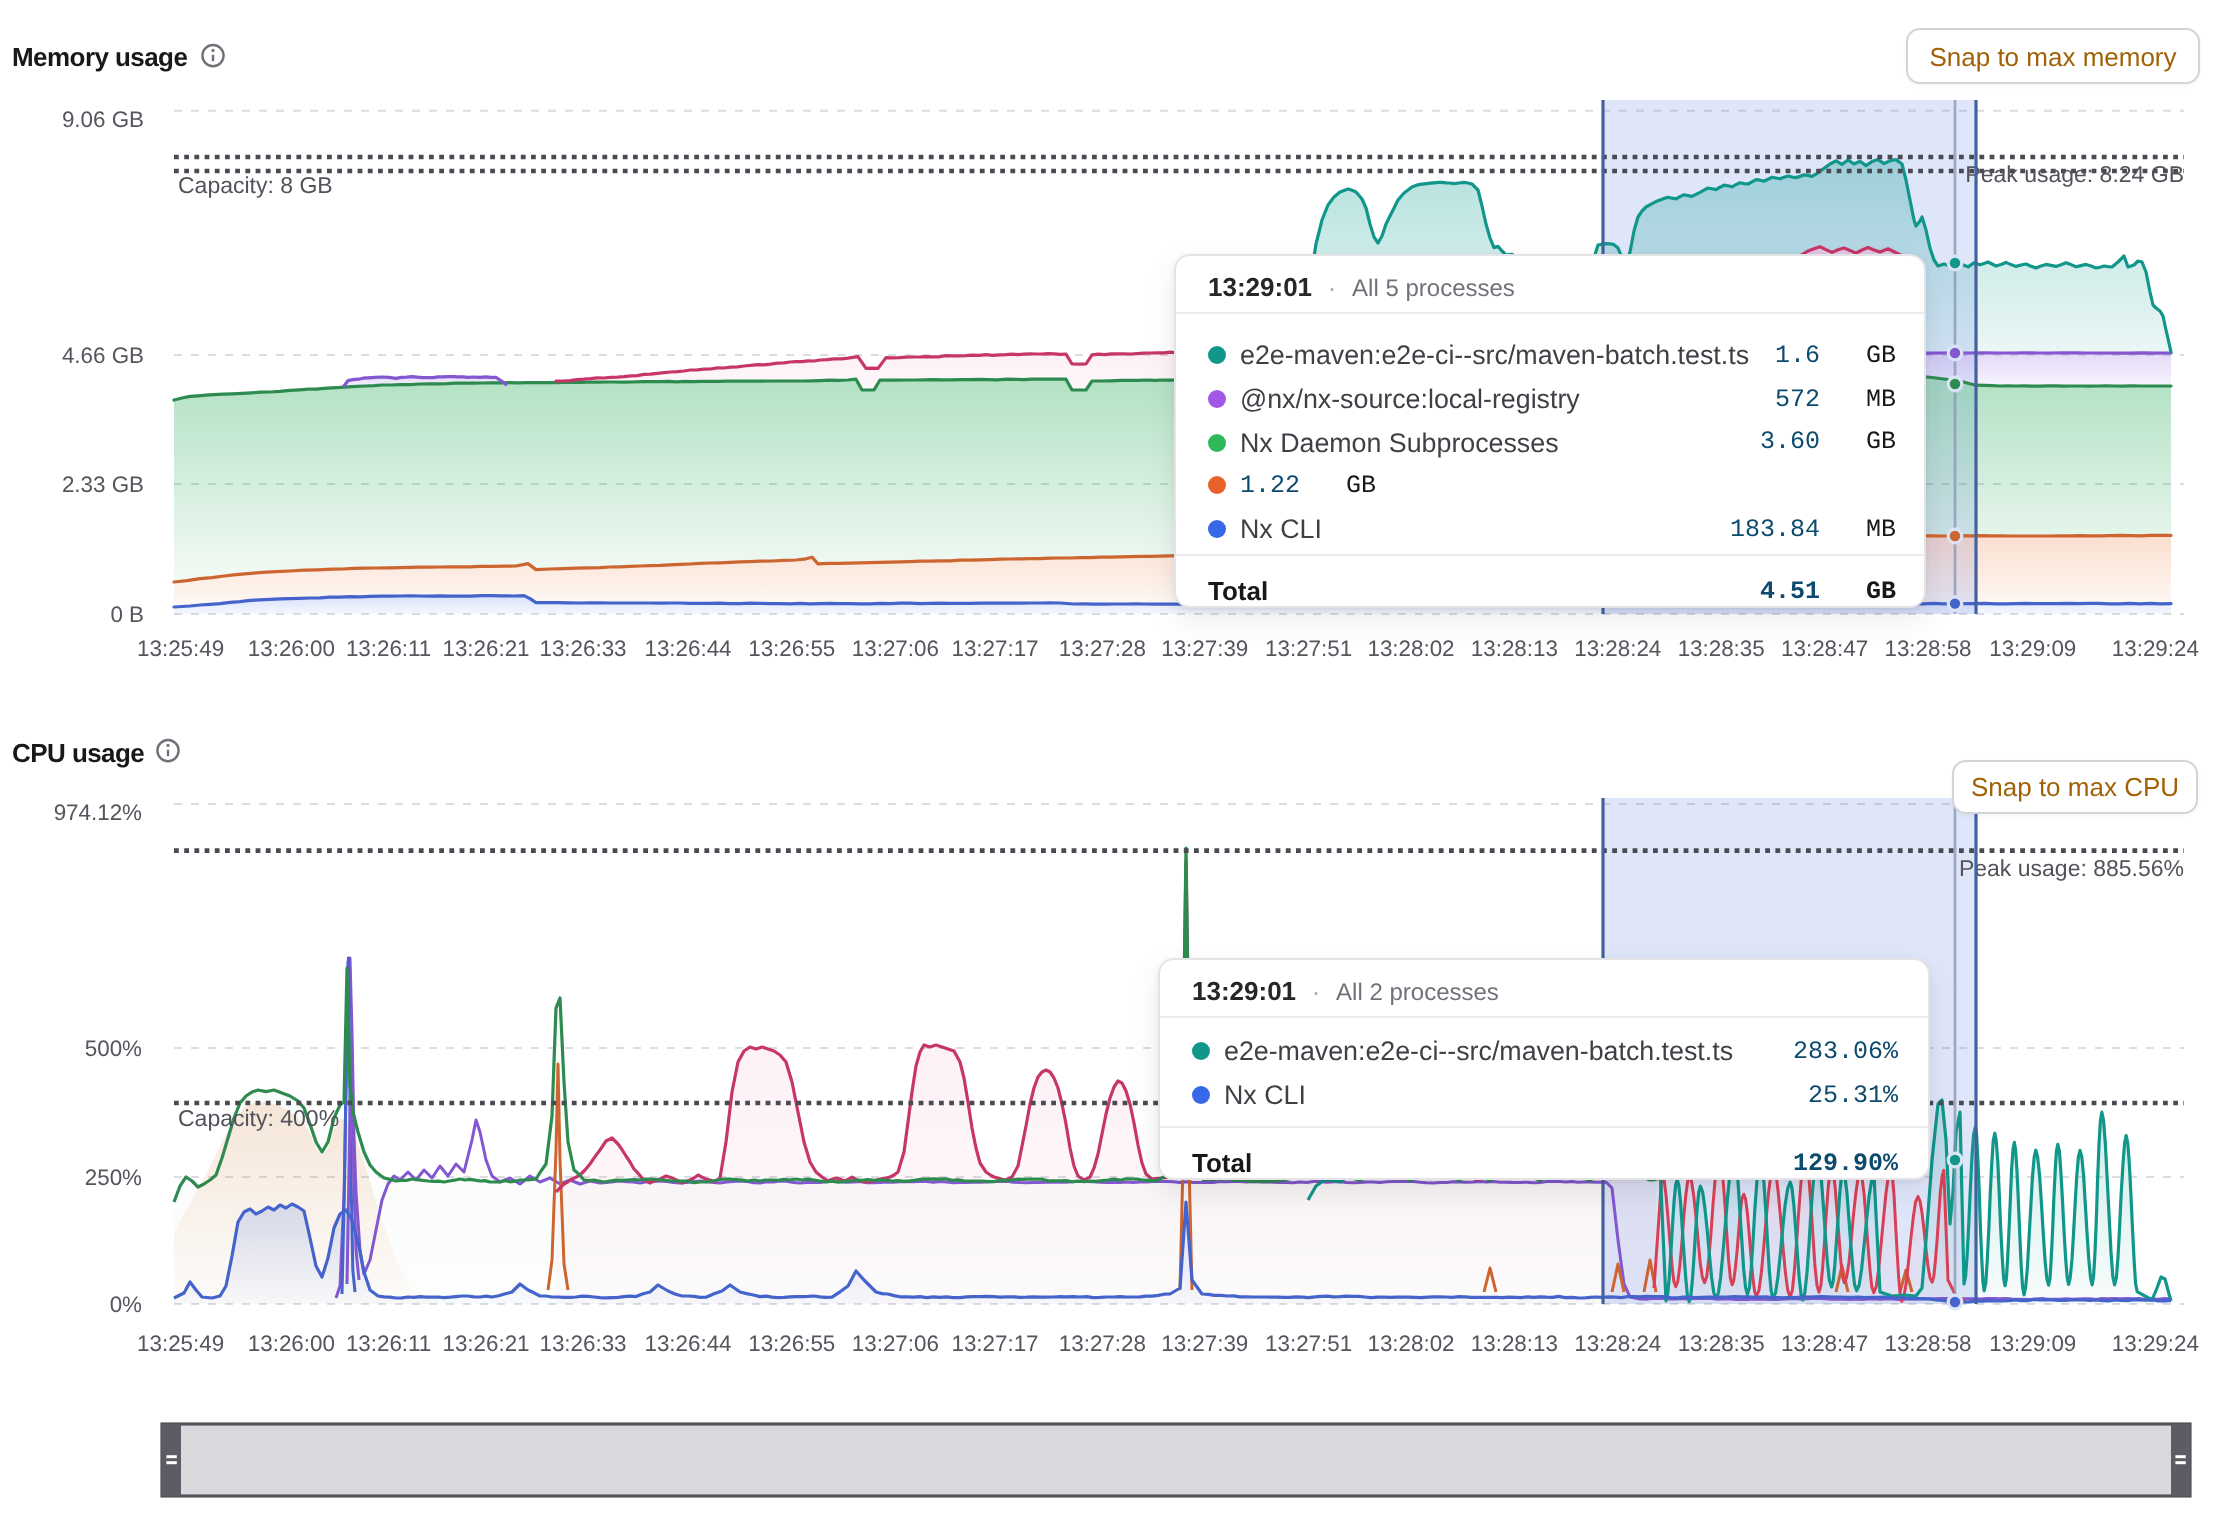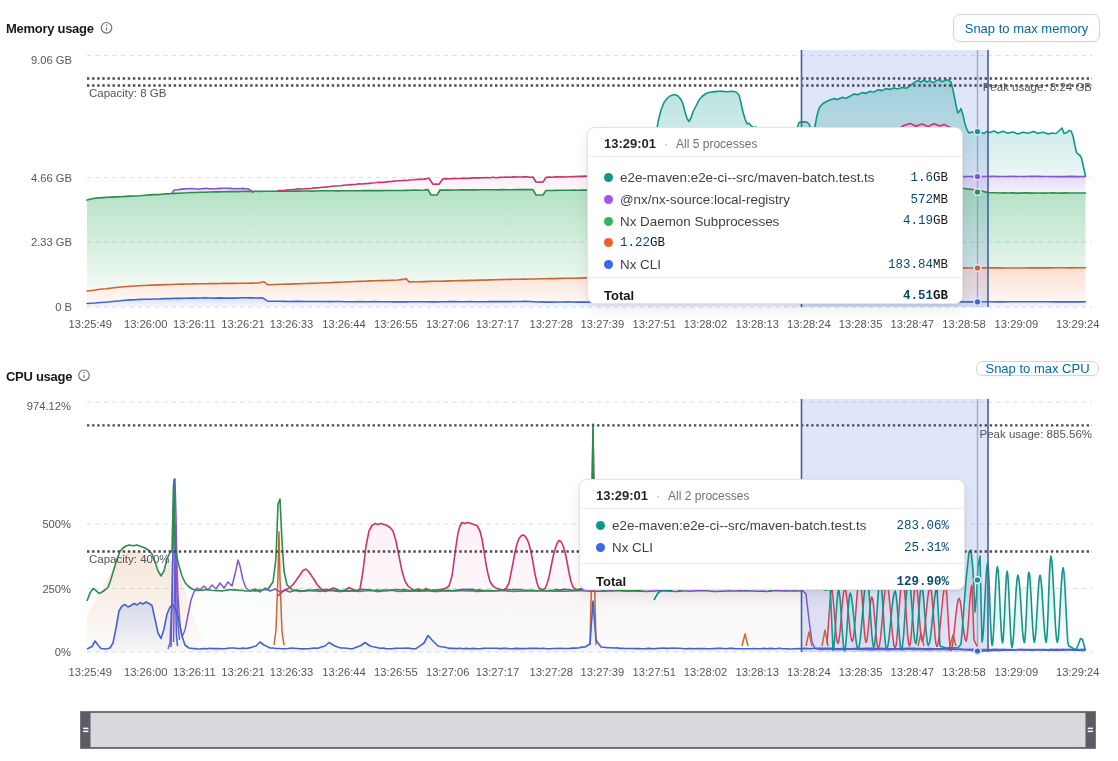--- a/index.html
+++ b/index.html
@@ -1,28 +1,28 @@
 <!DOCTYPE html>
 <html><head><meta charset="utf-8"><style>
 *{margin:0;padding:0;box-sizing:border-box}
 html,body{width:1118px;height:761px;background:#fff;font-family:"Liberation Sans",sans-serif;overflow:hidden}
 .wrap{position:relative;width:1118px;height:761px}
 .title{position:absolute;font-size:13px;font-weight:700;color:#18181b;letter-spacing:-0.28px}
-.btn{position:absolute;display:flex;align-items:center;justify-content:center;background:#fff;border:1px solid #d4d4d8;border-radius:7px;font-size:13px;font-weight:500;color:#0369a1;box-shadow:0 1px 2px rgba(0,0,0,0.04)}
+.btn{position:absolute;display:flex;align-items:center;justify-content:center;background:#fff;border:1px solid #d4d4d8;border-radius:7px;font-size:13px;font-weight:500;color:#a16207;box-shadow:0 1px 2px rgba(0,0,0,0.04)}
 .tip{position:absolute;background:#fff;border:1px solid #e4e4e7;border-radius:8px;box-shadow:0 6px 16px rgba(0,0,0,0.08),0 1px 3px rgba(0,0,0,0.06);font-size:13px;color:#3f3f46;z-index:5}
 .tip-h{display:flex;align-items:center;padding:3px 16px 0;height:29px;border-bottom:1px solid #ececef}
 .tip-h b{font-size:13px;color:#27272a;font-weight:700}
 .tip-h .sep{color:#a1a1aa;margin:0 8px;font-size:12px}
 .tip-h .muted{color:#71717a;font-size:12px}
 .rows{padding:10px 13px 2px 16px}
 .row{display:flex;align-items:center;height:21.7px}
 .row .d{width:9px;height:9px;border-radius:50%;margin-right:7px;flex:none}
 .row .lbl{flex:1;color:#3f3f46;font-size:13.4px}
 .num{font-family:"Liberation Mono",monospace;font-size:12.5px;color:#0c4a6e;text-align:right}
-.unit{font-family:"Liberation Mono",monospace;font-size:12.5px;color:#18181b;width:16px;margin-left:0;text-align:left}
+.unit{font-family:"Liberation Mono",monospace;font-size:12.5px;color:#18181b;width:16px;margin-left:23px;text-align:left}
 .total{display:flex;align-items:flex-end;height:26px;padding:0 13px 0 16px;border-top:1px solid #ececef;font-weight:700;color:#18181b}
 .total .lbl{flex:1}
 .total .num,.total .unit{font-weight:700}
 </style></head><body>
 <div class="wrap">
 <svg width="1118" height="761" viewBox="0 0 1118 761" style="position:absolute;left:0;top:0">
 <defs>
 <linearGradient id="gTeal" x1="0" y1="0" x2="0" y2="1">
           <stop offset="0" stop-color="#10a093" stop-opacity="0.32"></stop>
           <stop offset="1" stop-color="#10a093" stop-opacity="0.05"></stop>
@@ -200,21 +200,21 @@
       <circle cx="106.5" cy="25.2" r="0.8" fill="#71717a"></circle>
 <g stroke="#71717a" fill="none" stroke-width="1.2">
         <circle cx="84" cy="375.3" r="5.3"></circle>
         <line x1="84" y1="374.90000000000003" x2="84" y2="378.1"></line>
       </g>
       <circle cx="84" cy="372.7" r="0.8" fill="#71717a"></circle>
 </svg>
 <div class="title" style="left:6px;top:21px">Memory usage</div>
 <div class="title" style="left:6px;top:368.5px">CPU usage</div>
 <div class="btn" style="left:953px;top:14px;width:147px;height:28px">Snap to max memory</div>
-<div class="btn" style="left:976px;top:361px;width:123px;height:15px">Snap to max CPU</div>
+<div class="btn" style="left:976px;top:380px;width:123px;height:27px">Snap to max CPU</div>
 
 <div class="tip" style="left:587px;top:127px;width:376px">
   <div class="tip-h">
         <b>13:29:01</b>
         <span class="sep">·</span>
         <span class="muted">All 5 processes</span>
       </div>
   <div class="rows">
     <div class="row">
           <span class="d" style="background:#11968a"></span>
@@ -224,21 +224,21 @@
         </div>
     <div class="row">
           <span class="d" style="background:#a257e8"></span>
           <span class="lbl">@nx/nx-source:local-registry</span>
           <span class="num">572</span>
           <span class="unit">MB</span>
         </div>
     <div class="row">
           <span class="d" style="background:#2eb858"></span>
           <span class="lbl">Nx Daemon Subprocesses</span>
-          <span class="num">4.19</span>
+          <span class="num">3.60</span>
           <span class="unit">GB</span>
         </div>
     <div class="row">
           <span class="d" style="background:#e8622c"></span>
           <span class="num">1.22</span>
           <span class="unit">GB</span>
         </div>
     <div class="row">
           <span class="d" style="background:#3668e8"></span>
           <span class="lbl">Nx CLI</span>

